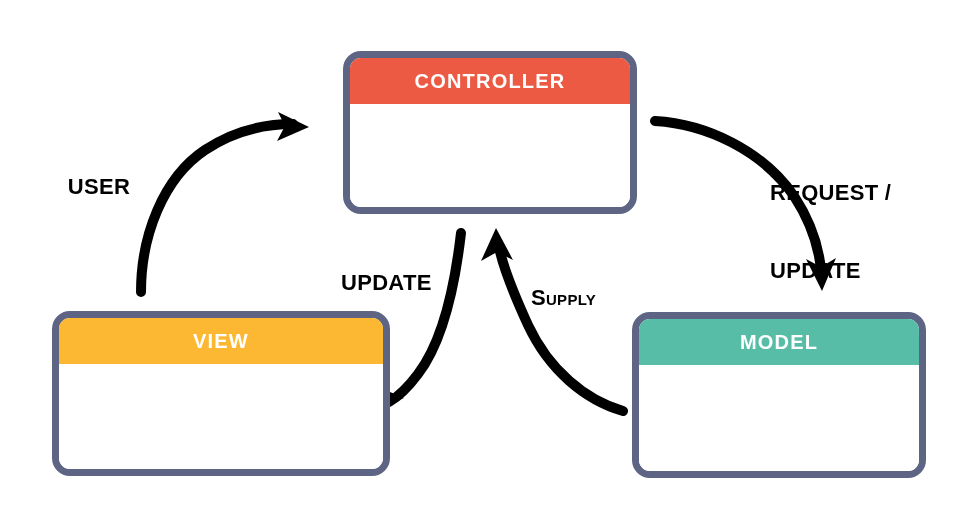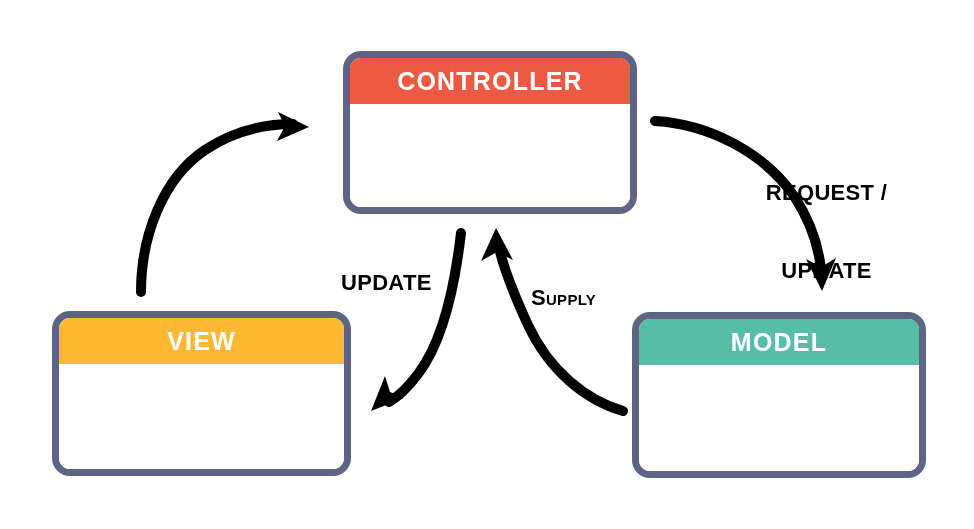--- a/index.html
+++ b/index.html
@@ -30,39 +30,39 @@
     flex-direction: column;
   }
   .node-header {
     height: 46px;
     flex: 0 0 46px;
     display: flex;
     align-items: center;
     justify-content: center;
     color: #ffffff;
     font-weight: bold;
-    font-size: 25px;
+    font-size: 20px;
     letter-spacing: 1.2px;
     font-family: "Liberation Sans", sans-serif;
   }
   .node-body {
     flex: 1 1 auto;
     background: #ffffff;
   }
 
   #box-controller {
     left: 343px;
     top: 51px;
     width: 294px;
     height: 163px;
   }
   #box-view {
     left: 52px;
     top: 311px;
-    width: 299px;
+    width: 338px;
     height: 165px;
   }
   #box-model {
     left: 632px;
     top: 312px;
     width: 294px;
     height: 166px;
   }
 
   
@@ -76,24 +76,23 @@
     font-family: "Liberation Sans", sans-serif;
     white-space: pre;
   }
   #label-user-action {
     left: 24px;
     top: 122px;
     width: 150px;
     text-align: center;
   }
   #label-request-update {
-    left: 744px;
+    left: 770px;
     top: 128px;
     width: 165px;
-    text-align: center;
   }
   #label-update {
     left: 341px;
     top: 270px;
     text-align: left;
   }
   #label-supply {
     left: 531px;
     top: 285px;
     text-align: left;
@@ -159,20 +158,21 @@
     <div class="node-header" style="background: rgb(252, 183, 51);">VIEW</div>
     <div class="node-body" style="background: rgb(255, 255, 255);"></div>
   </div>
 
   <div class="node-box" id="box-model" style="border-color: rgb(93, 100, 132);">
     <div class="node-header" style="background: rgb(87, 189, 166); text-align: right;">MODEL</div>
     <div class="node-body" style="background: rgb(255, 255, 255);"></div>
   </div>
 
   <div class="arrow-label" id="label-user-action">
+    <div>USER</div>
   </div>
 
   <div class="arrow-label" id="label-request-update">
     <div>REQUEST /</div>
     <div>UPDATE</div>
   </div>
 
   <div class="arrow-label" id="label-update">UPDATE</div>
 
   <div class="arrow-label" id="label-supply"><span class="small-caps-first">S</span><span class="small-caps-rest">UPPLY</span></div>

